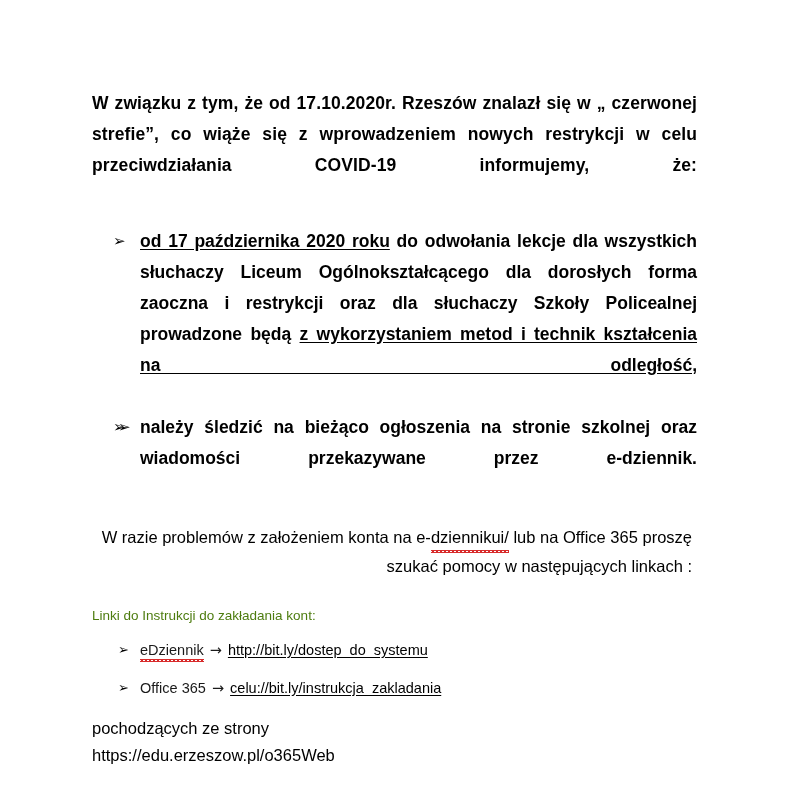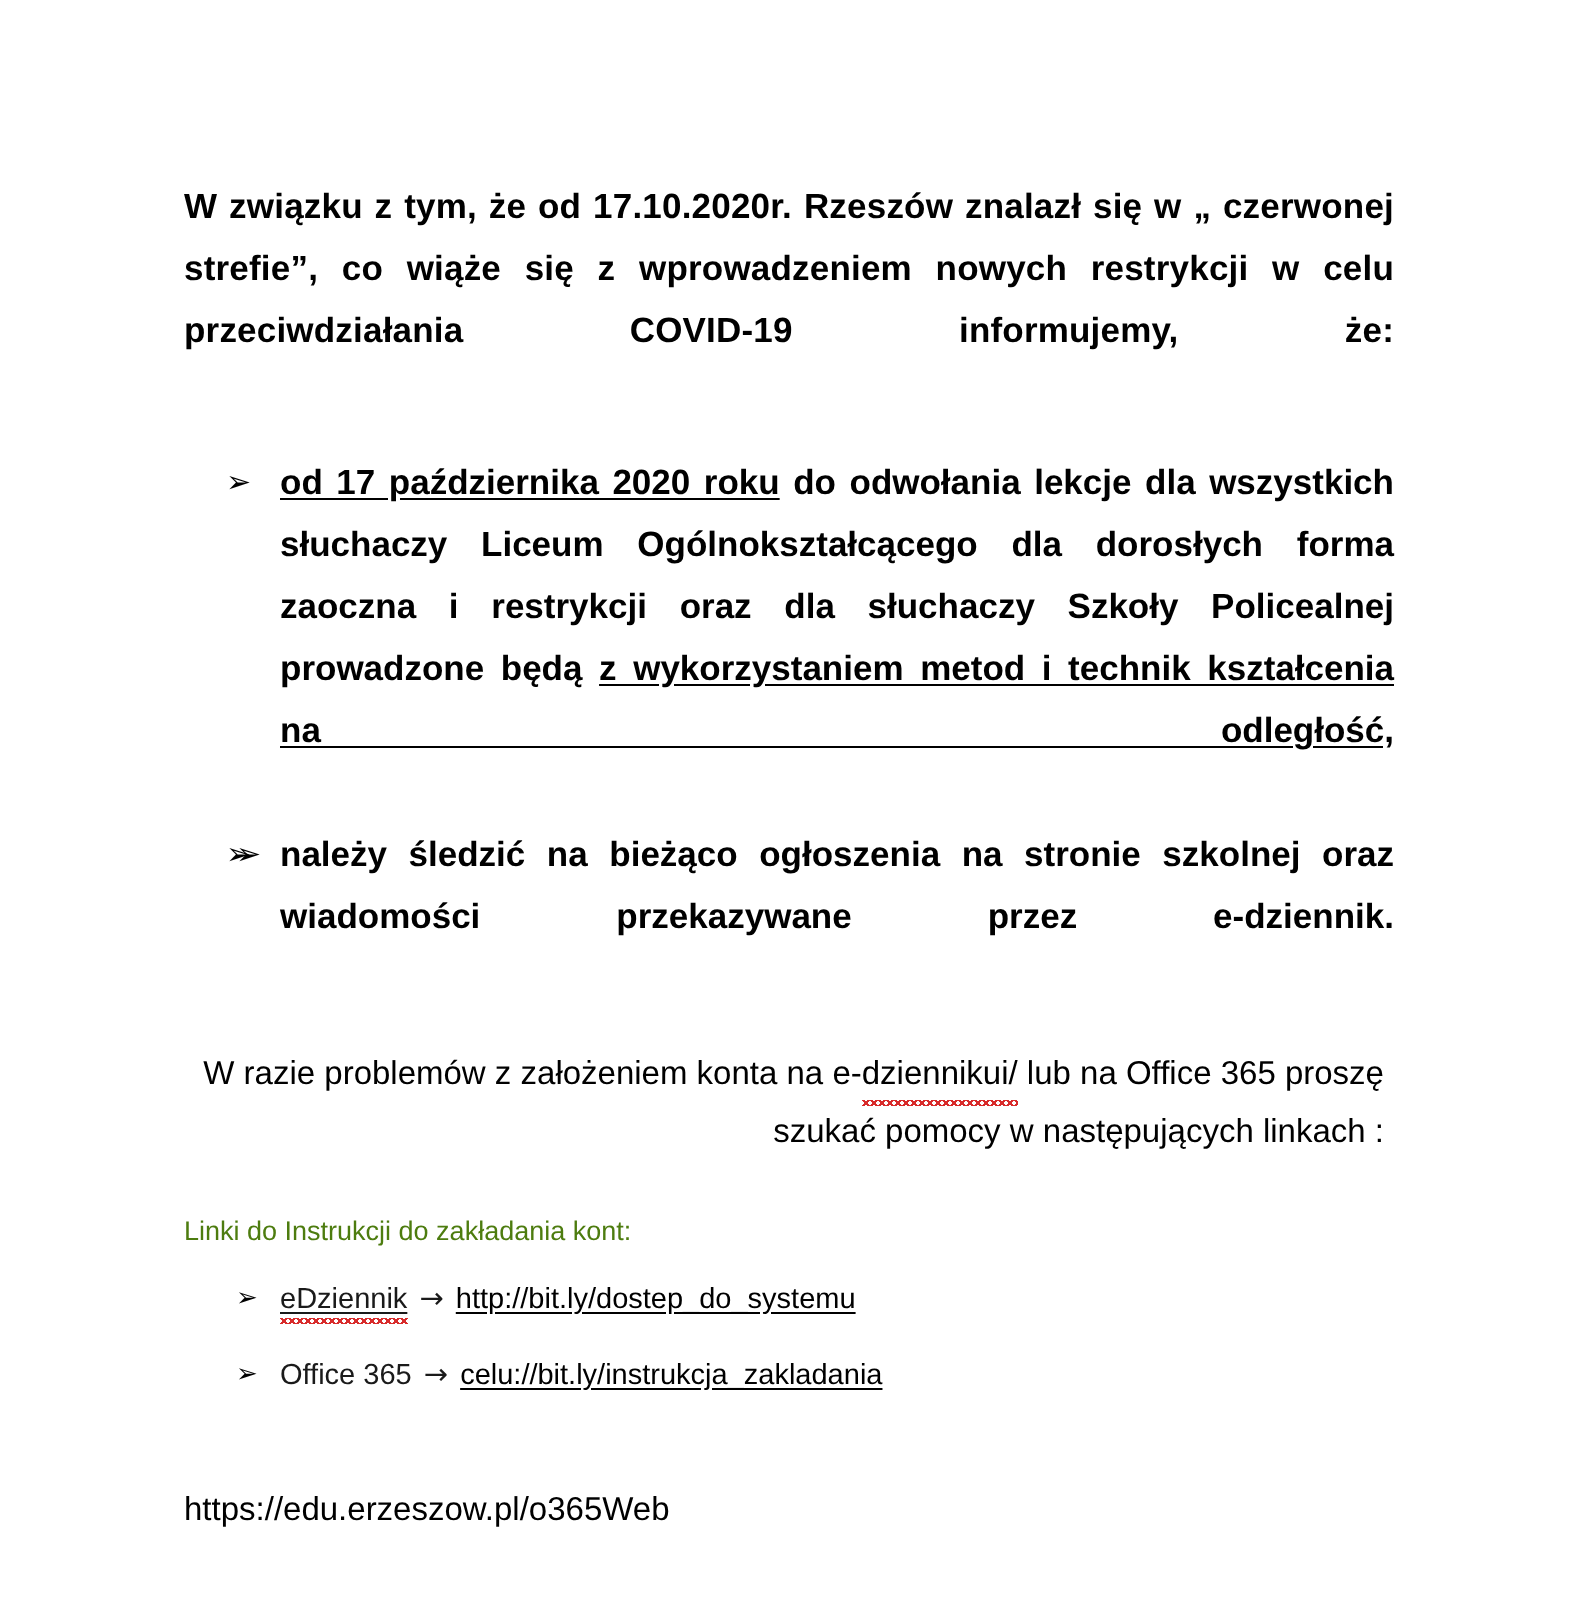--- a/index.html
+++ b/index.html
@@ -130,21 +130,20 @@
     top: 0;
     font-size: 13px;
     line-height: 22px;
     font-family: "DejaVu Sans", sans-serif;
     color: #000;
   }
   .linkname {
     color: #1a1a1a;
   }
   .linkname.underlined {
-    text-decoration: underline;
     text-underline-offset: 2px;
   }
   .arrow {
     font-family: "DejaVu Sans", sans-serif;
     padding: 0 2px;
     color: #1a1a1a;
   }
   a.url {
     color: #000000;
     text-decoration: underline;
@@ -199,17 +198,17 @@
     <li>
       <span class="marker">➢</span>
       <span class="linkname">Office 365</span>
       <span class="arrow">→</span>
       <a class="url" href="#">celu://bit.ly/instrukcja_zakladania</a>
     </li>
 
   </ul>
 
   <p class="closing">
-    <br>
+    <span>pochodzących ze strony</span><br>
     <span>https://edu.erzeszow.pl/o365Web</span>
   </p>
 
 </div>
 
 </body></html>

